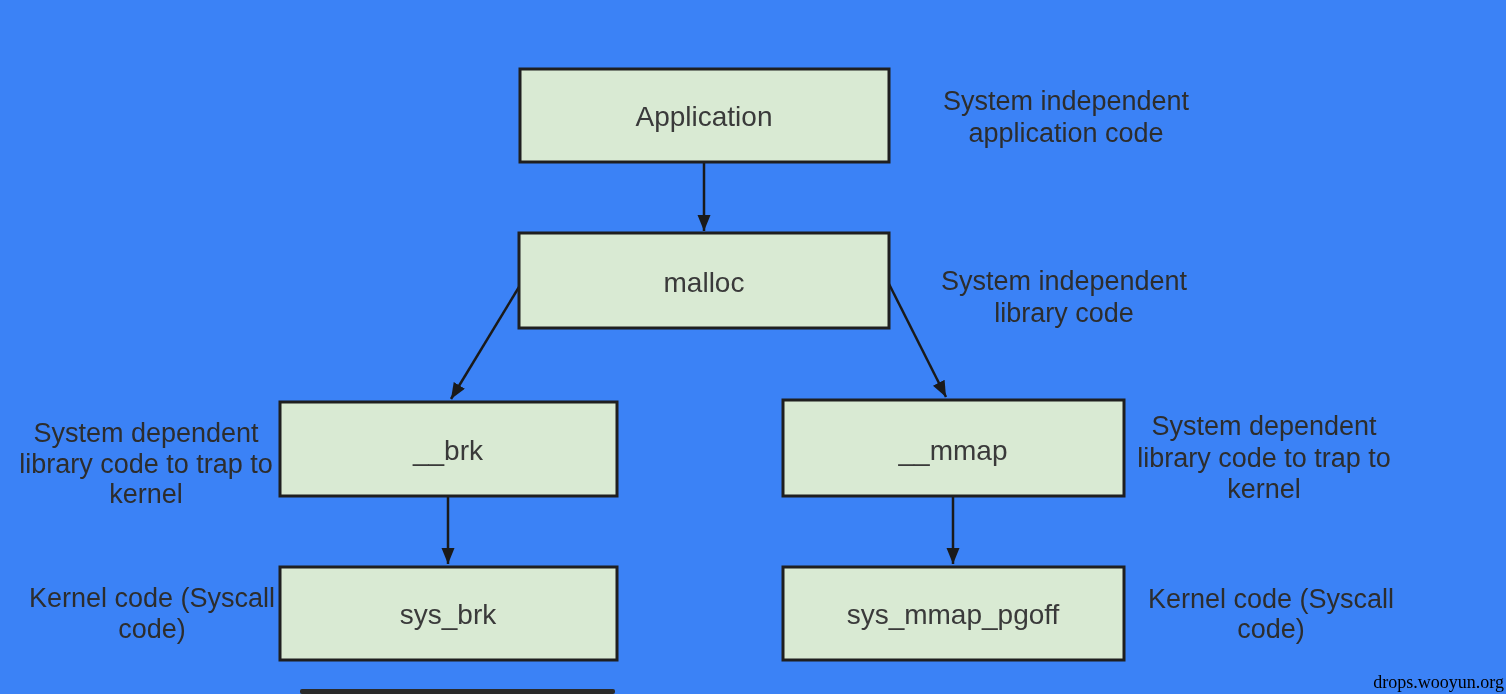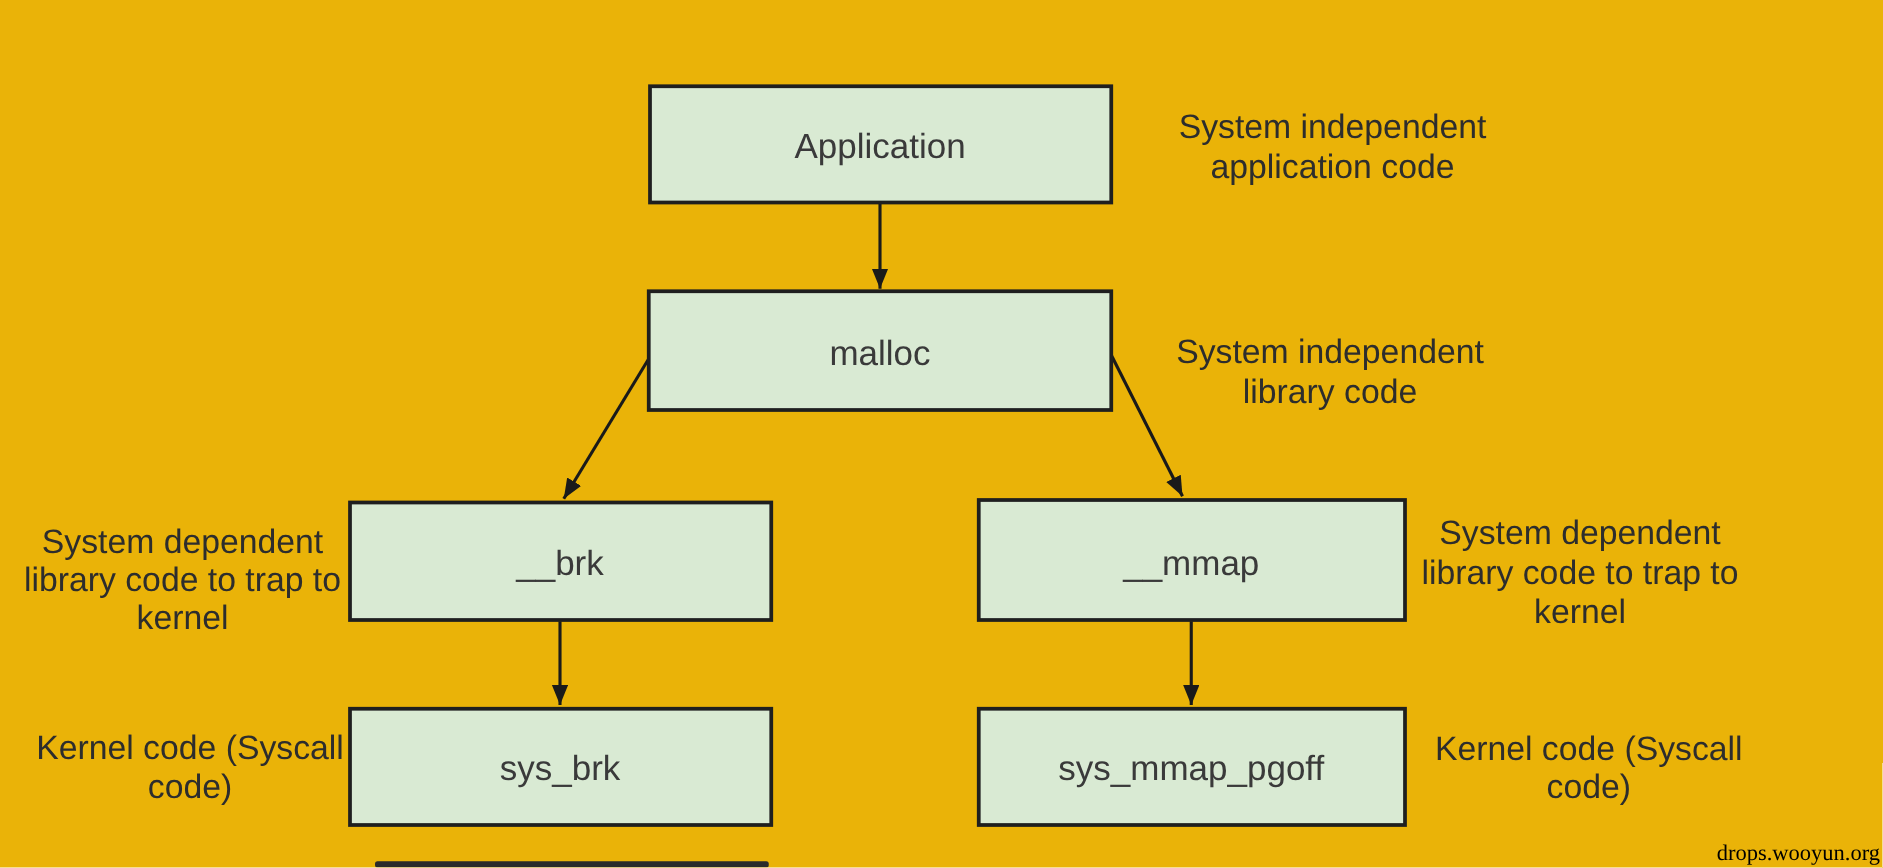--- a/index.html
+++ b/index.html
@@ -4,21 +4,21 @@
 <style>
   html, body {
     margin: 0;
     padding: 0;
     background: #ffffff;
   }
   .stage {
     position: relative;
     width: 1506px;
     height: 694px;
-    background: #eab308;
+    background: #3b82f6;
     overflow: hidden;
     font-family: "Liberation Sans", sans-serif;
   }
   svg { display: block; }
   .box-label {
     font-family: "Liberation Sans", sans-serif;
     font-size: 28px;
   }
   .note-label {
     font-family: "Liberation Sans", sans-serif;

